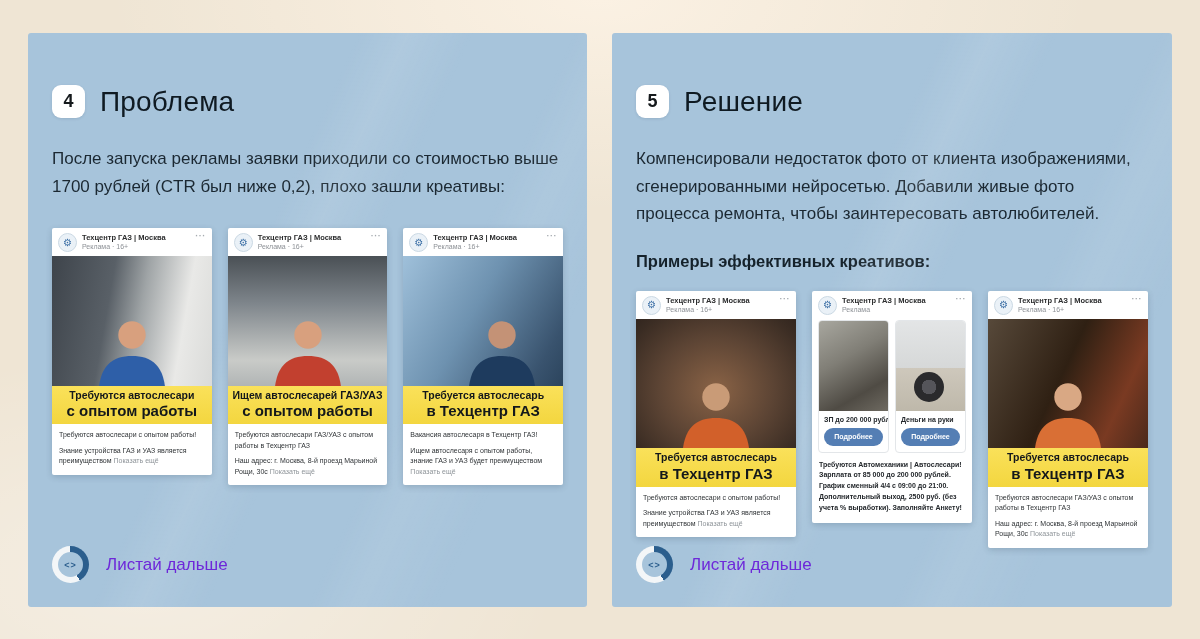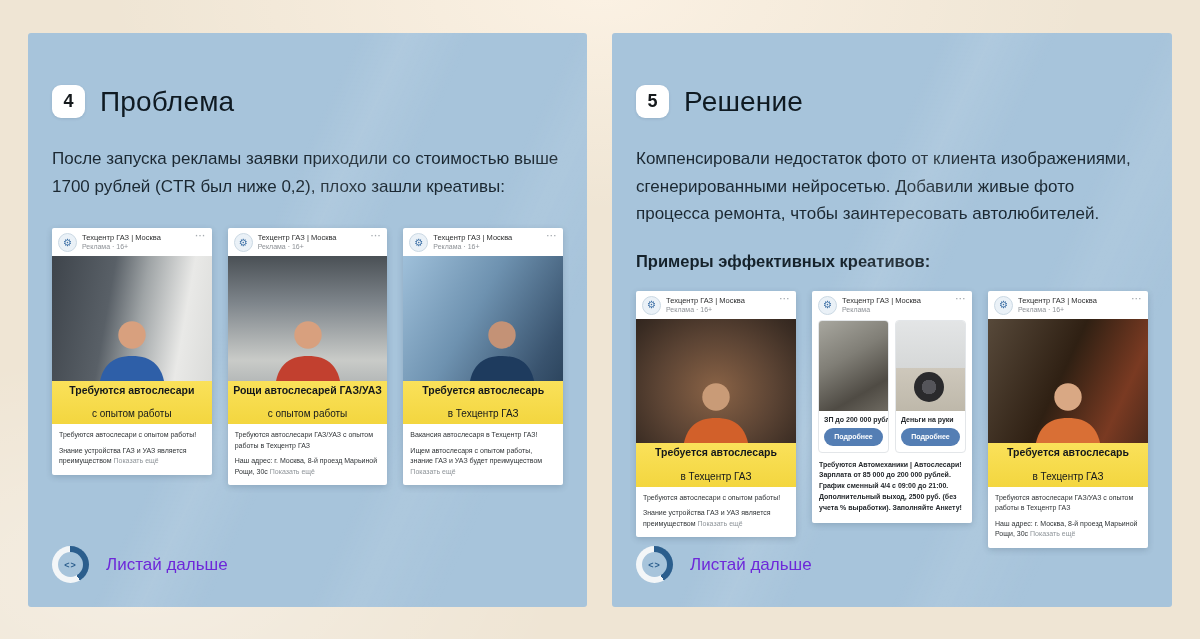--- a/index.html
+++ b/index.html
@@ -26,29 +26,29 @@
   .slide-body{margin:27px 0 0;font-size:17px;line-height:1.62;color:#1B2832;max-width:528px;}
   .subheading{margin:24px 0 0;font-size:16.5px;font-weight:700;color:#15222B;}
   
   .ads{display:flex;gap:16px;margin-top:28px;align-items:flex-start;position:relative;z-index:1;}
   .ad{width:161px;background:#FFFFFF;border-radius:2px;overflow:hidden;
       box-shadow:0 2px 6px rgba(35,55,75,.20);}
   .ad-head{display:flex;align-items:flex-start;gap:5px;padding:5px 6px 4px;}
   .ad-logo{width:17px;height:17px;border-radius:50%;background:#EAF1F7;border:1px solid #CBD9E4;
            display:grid;place-items:center;font-size:10px;color:#3A6EA5;flex:0 0 auto;line-height:1;}
   .ad-id{min-width:0;}
-  .ad-name{font-size:7.5px;font-weight:400;color:#2C2D2E;white-space:nowrap;}
+  .ad-name{font-size:7.5px;font-weight:700;color:#2C2D2E;white-space:nowrap;}
   .ad-meta{font-size:7px;color:#8D9196;margin-top:1px;}
   .ad-more{margin-left:auto;font-size:9px;font-weight:700;color:#A6ABB0;letter-spacing:.5px;line-height:.8;cursor:pointer;}
   .ad-photo{position:relative;height:168px;overflow:hidden;}
   .ad-photo svg.person{position:absolute;left:50%;transform:translateX(-50%);bottom:26px;width:66%;}
   .ad-banner{position:absolute;left:0;right:0;bottom:0;text-align:center;padding:3px 2px 4px;
              background:linear-gradient(180deg,#FAE15A,#F3D63F);}
   .banner-l1{font-size:10.5px;font-weight:700;color:#14181B;line-height:1.25;}
-  .banner-l2{font-size:10px;font-weight:400;color:#14181B;line-height:1.2;margin-top:11px;}
+  .banner-l2{font-size:15px;font-weight:700;color:#14181B;line-height:1.2;}
   .ad-body{padding:6px 7px 8px;}
   .ad-body p{margin:0 0 5px;font-size:7px;line-height:1.5;color:#2E3235;}
   .ad-body p:last-child{margin-bottom:0;}
   .more-link{color:#8E9499;text-decoration:none;cursor:pointer;}
   
   .photo-mechanic-blue-truck{background:linear-gradient(100deg,#3E444B 0%,#596067 34%,#9FA4A6 52%,#E9E9E7 76%,#D7D8D6 100%);}
   .photo-mechanic-blue-truck .suit{fill:#2E5FA8}.photo-mechanic-blue-truck .skin{fill:#D8A07E}
   .photo-mechanic-red-engine{background:linear-gradient(180deg,#4A5055 0%,#7E858B 28%,#C9CBC8 62%,#8D9499 100%);}
   .photo-mechanic-red-engine .suit{fill:#C2402F}.photo-mechanic-red-engine .skin{fill:#D8A07E}
   .photo-mechanic-working{background:linear-gradient(120deg,#9FC0DA 0%,#6E92B0 40%,#39536E 78%,#233B52 100%);}
@@ -127,21 +127,21 @@
             <div class="ad-meta">Реклама · 16+</div>
           </div>
           <span class="ad-more">···</span>
         </header>
         <div class="ad-photo photo-mechanic-red-engine">
           <svg class="person" viewBox="0 0 100 78">
             <circle class="skin" cx="50" cy="18" r="13"></circle>
             <path class="suit" d="M18 78 C18 46 32 38 50 38 C68 38 82 46 82 78 Z"></path>
           </svg>
           <div class="ad-banner">
-            <div class="banner-l1">Рощи автослесарей ГАЗ/УАЗ</div>
+            <div class="banner-l1">Ищем автослесарей ГАЗ/УАЗ</div>
             <div class="banner-l2">с опытом работы</div>
           </div>
         </div>
         <div class="ad-body">
           <p>Требуются автослесари ГАЗ/УАЗ с опытом работы в Техцентр ГАЗ</p>
           <p><span>Наш адрес: г. Москва, 8-й проезд Марьиной Рощи, 30с</span> <a class="more-link">Показать ещё</a></p>
         </div>
       </article>
 
       <article class="ad">

